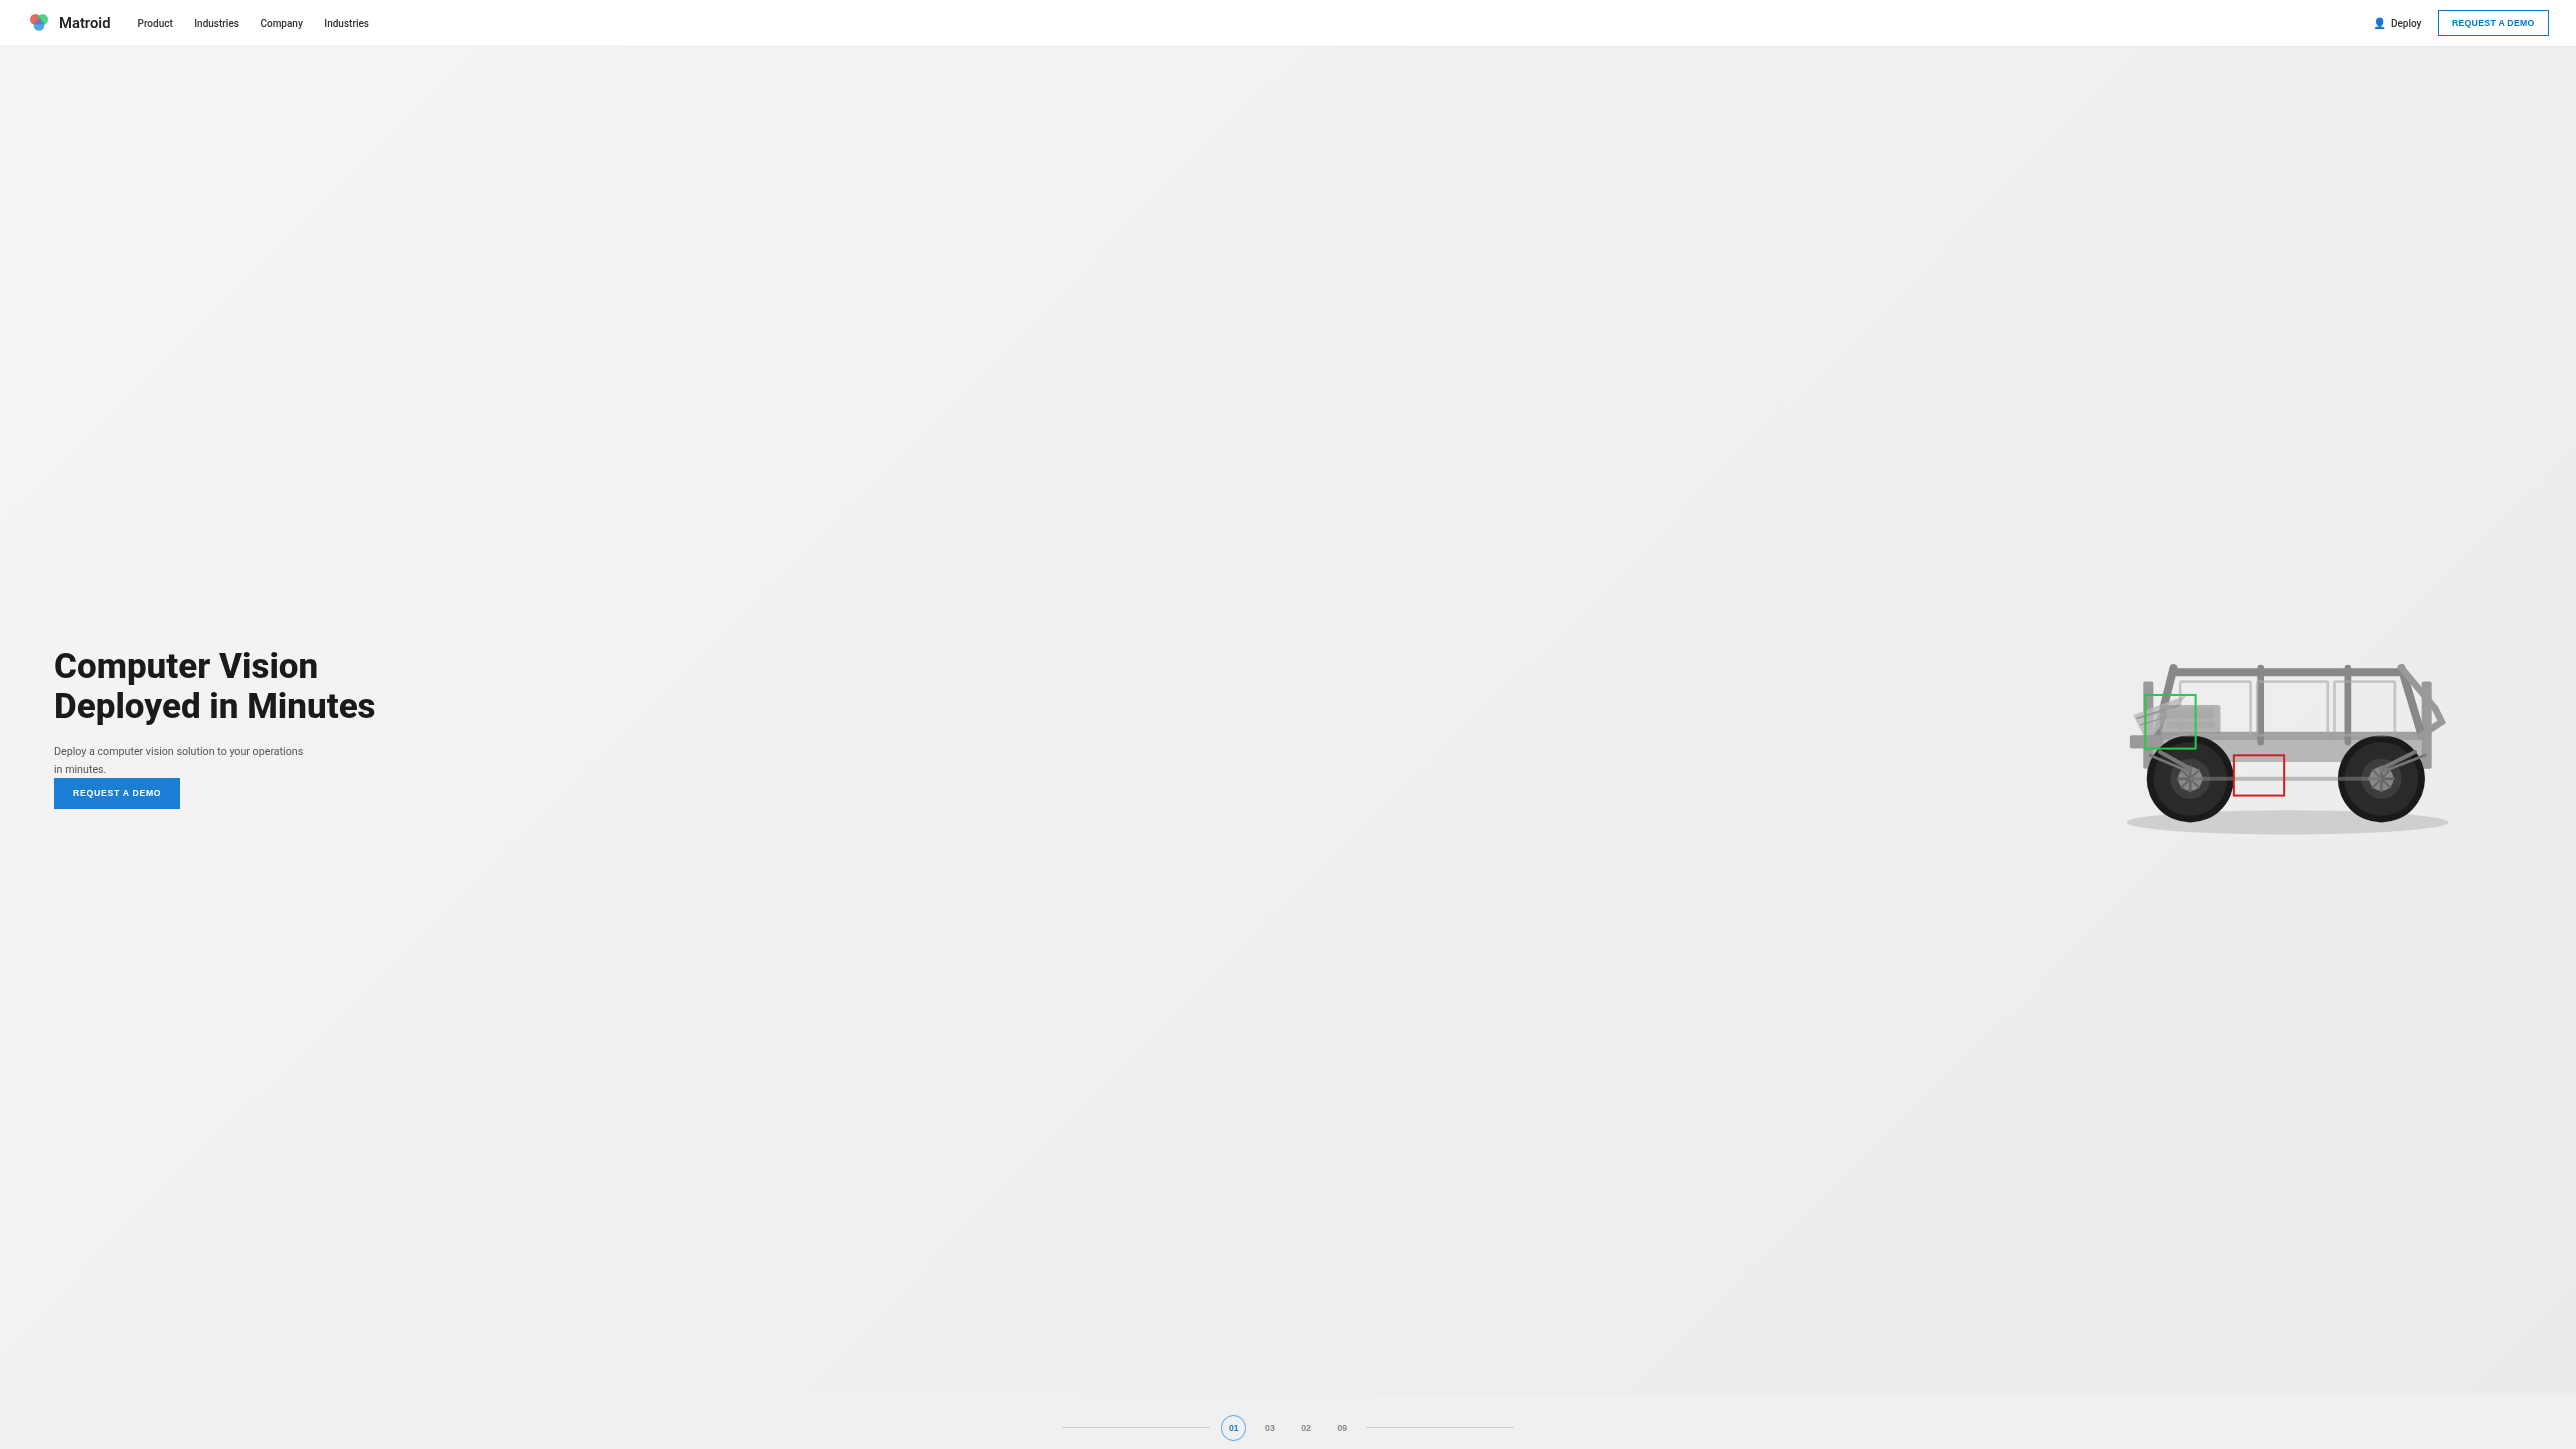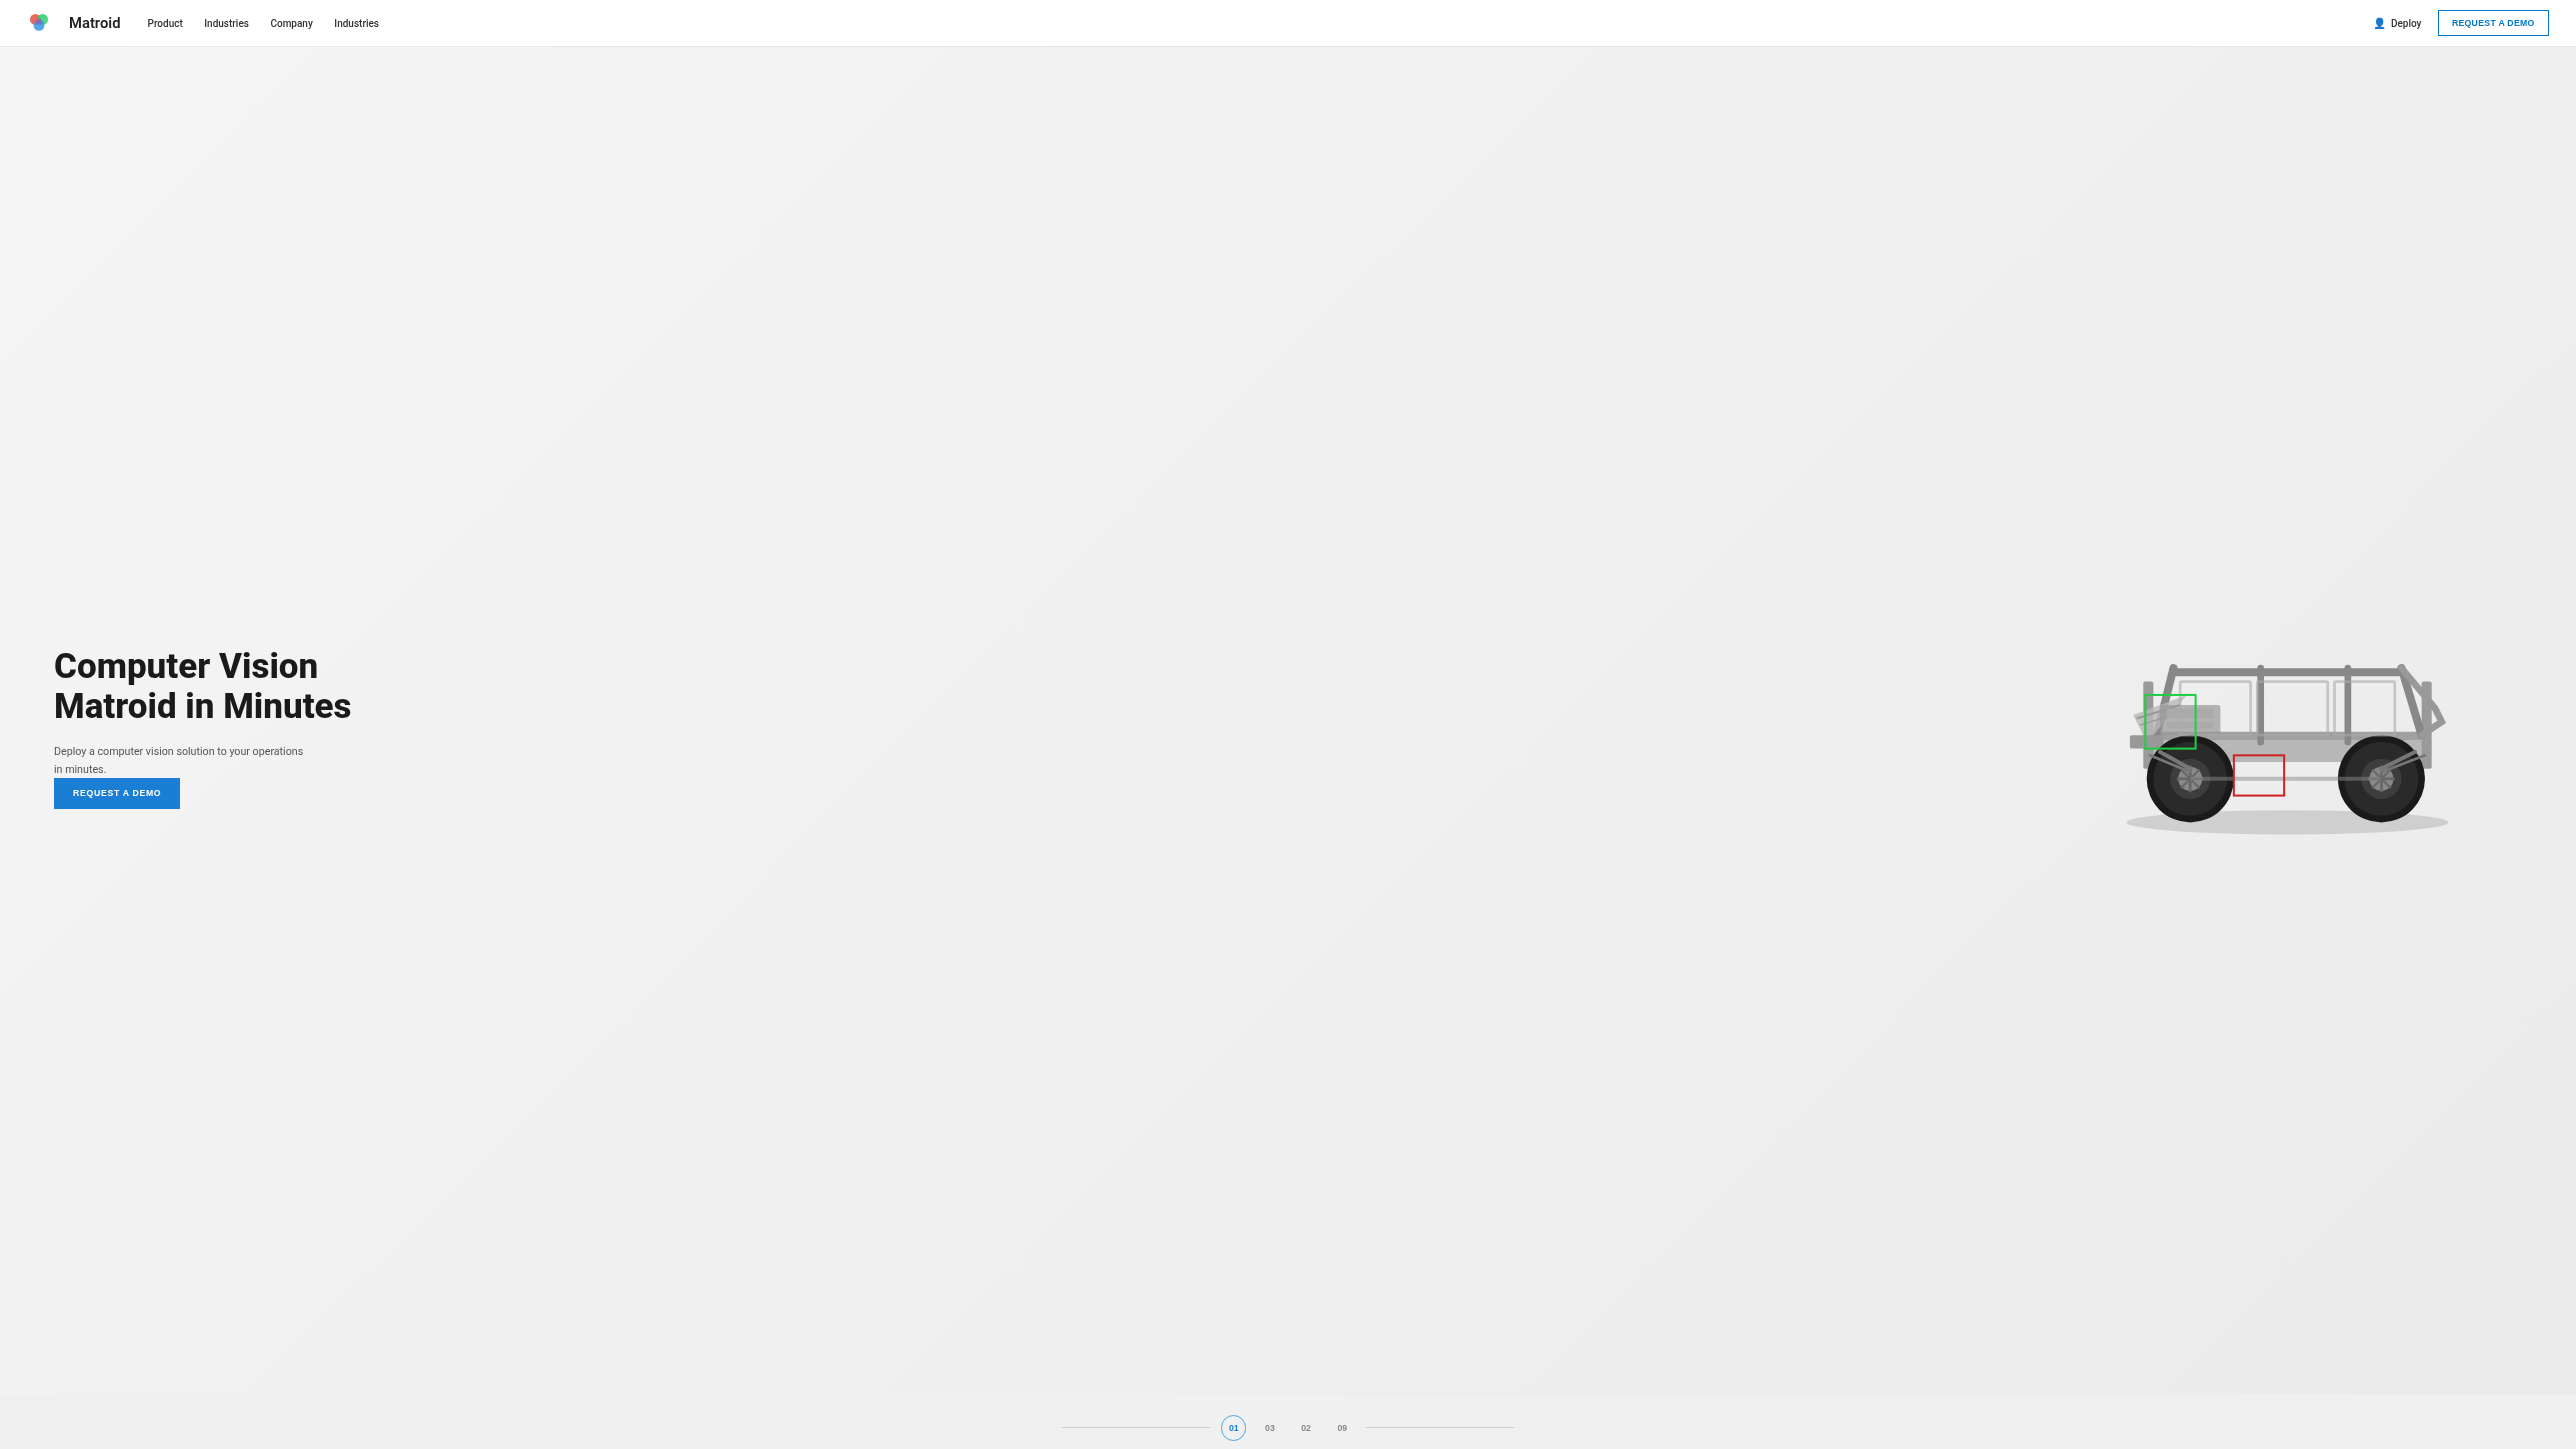--- a/index.html
+++ b/index.html
@@ -31,21 +31,21 @@
 
     .nav-left {
       display: flex;
       align-items: center;
       gap: 27px;
     }
 
     .logo-container {
       display: flex;
       align-items: center;
-      gap: 18px;
+      gap: 8px;
       text-decoration: none;
     }
 
     .logo-icon {
       width: 24px;
       height: 24px;
     }
 
     .logo-text {
       font-size: 14.8px;
@@ -243,21 +243,21 @@
     <a href="#" class="login-link">
       <span style="font-size:10.7px;">👤</span>
       <span>Deploy</span>
     </a>
     <button class="request-demo-btn-nav">REQUEST A DEMO</button>
   </div>
 </nav>
 
 <section class="hero">
   <div class="hero-content">
-    <h1 class="hero-title">Computer Vision Matroid in Minutes</h1>
+    <h1 class="hero-title">Computer Vision Deployed in Minutes</h1>
     <p class="hero-subtitle">Deploy a computer vision solution to your operations in minutes.</p>
     <button class="request-demo-btn-hero">REQUEST A DEMO</button>
   </div>
 
   <div class="hero-visual">
     <div class="car-container">
       
       <svg class="car-svg" viewBox="0 0 580 380" xmlns="http://www.w3.org/2000/svg">
 
         <defs>

